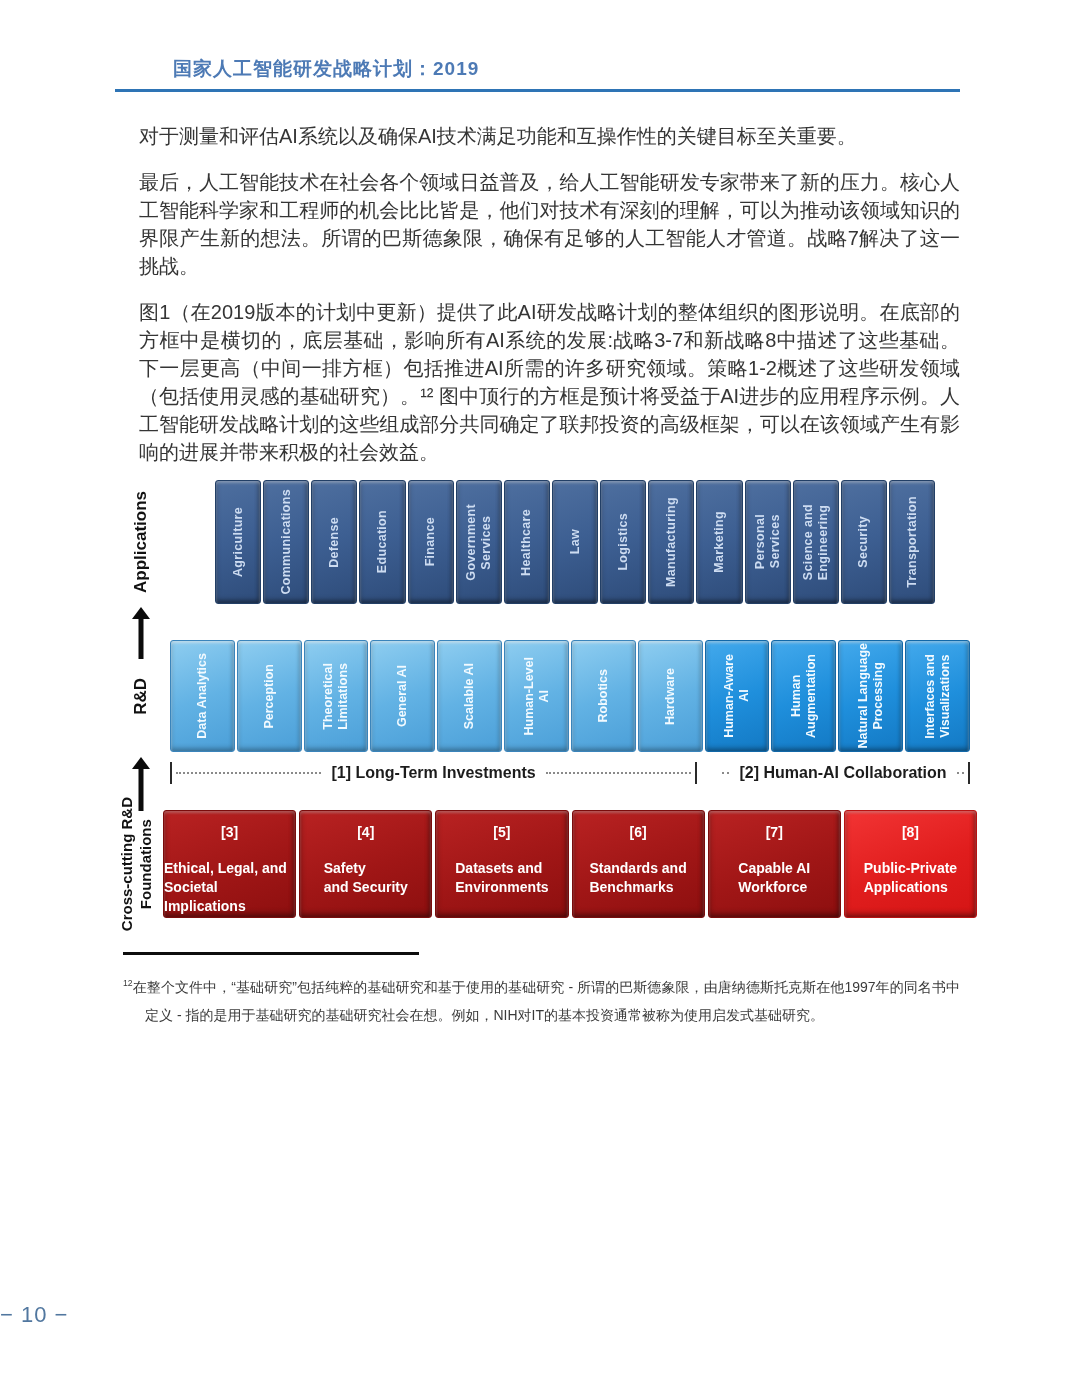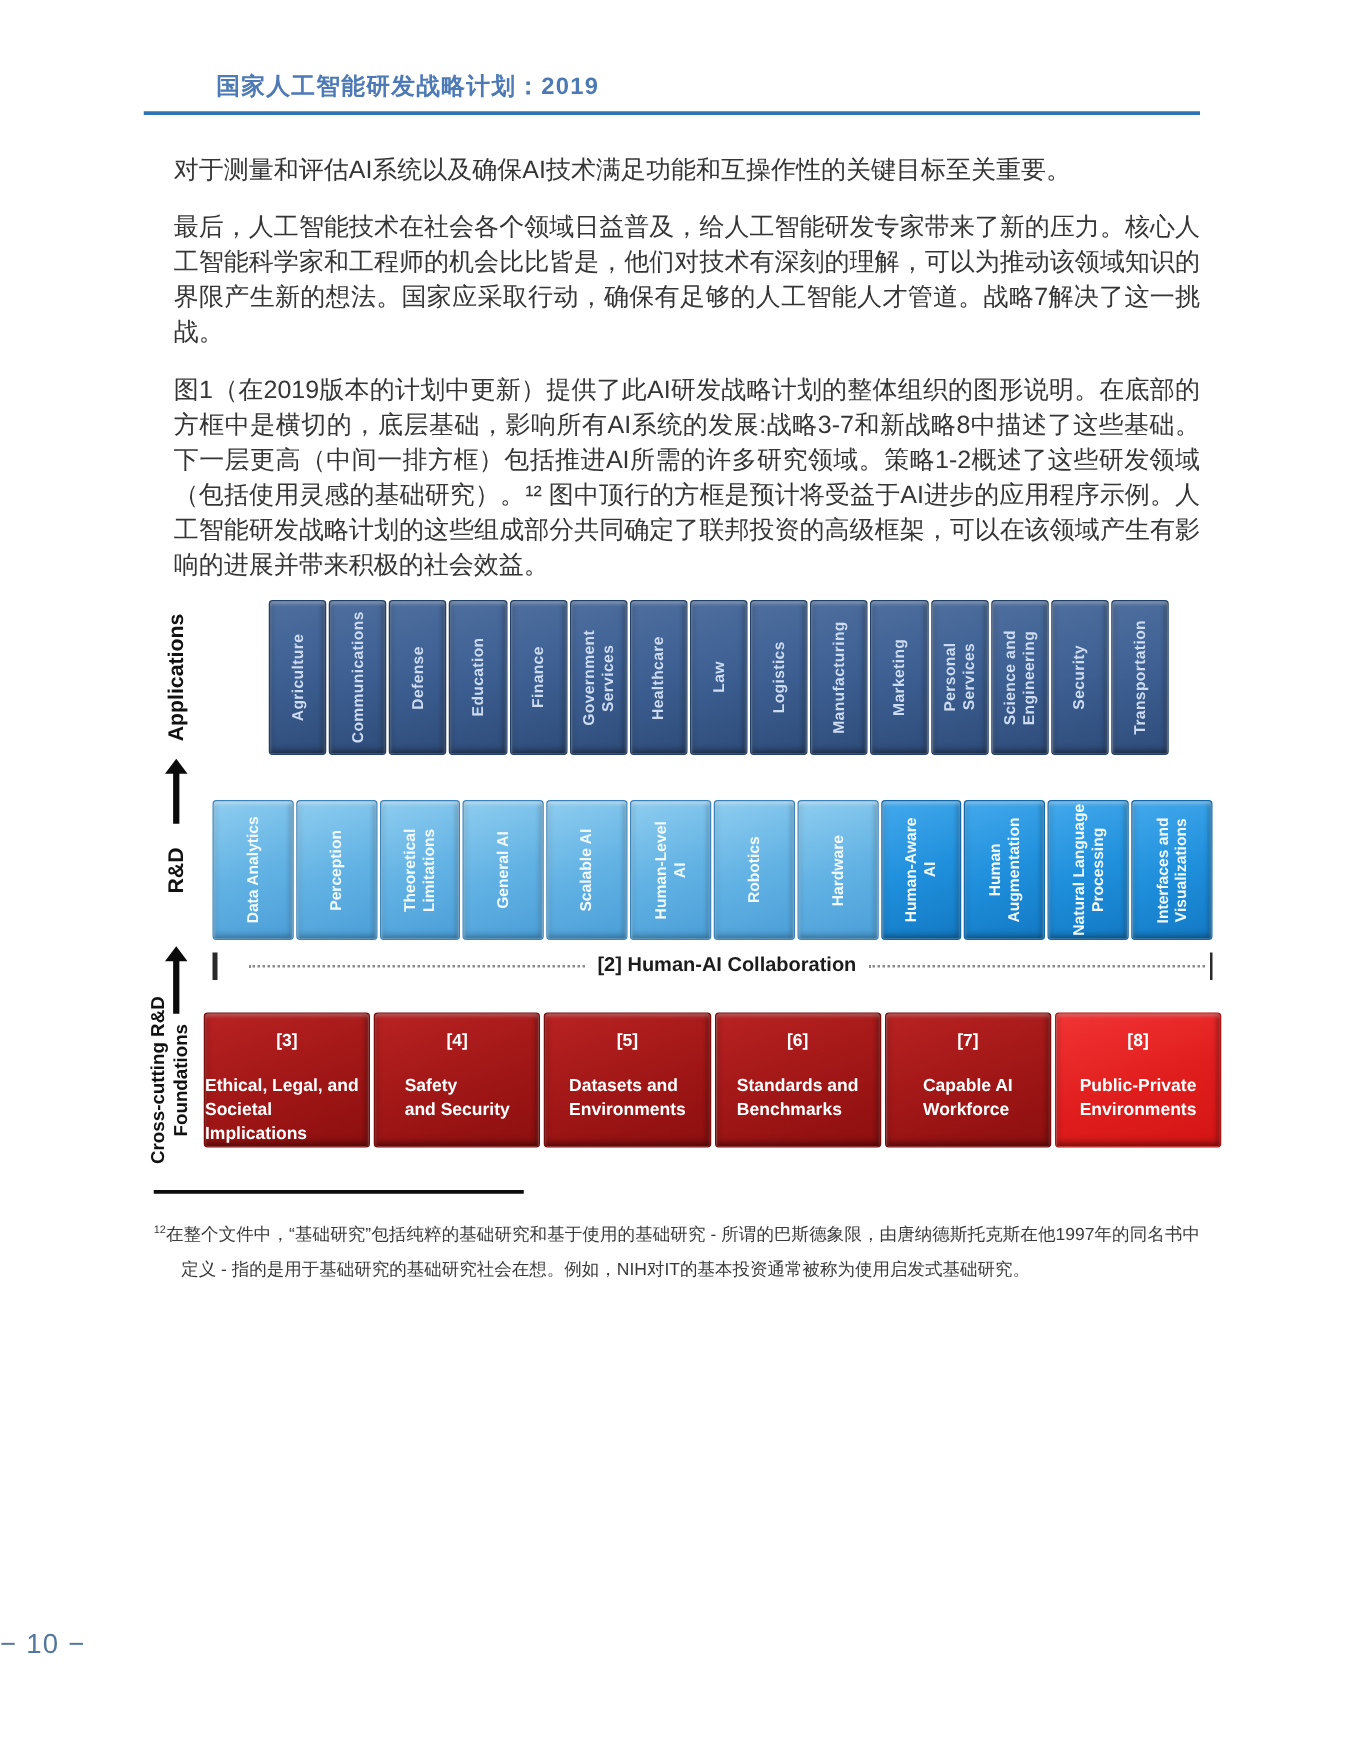--- a/index.html
+++ b/index.html
@@ -101,21 +101,21 @@
 <body>
 
 <div class="page">
   <div class="content">
 
     <div class="header">
       <div class="header-title">国家人工智能研发战略计划：2019</div>
     </div>
 
     <p class="para first">对于测量和评估AI系统以及确保AI技术满足功能和互操作性的关键目标至关重要。</p>
-    <p class="para">最后，人工智能技术在社会各个领域日益普及，给人工智能研发专家带来了新的压力。核心人工智能科学家和工程师的机会比比皆是，他们对技术有深刻的理解，可以为推动该领域知识的界限产生新的想法。国家应采取行动，确保有足够的人工智能人才管道。战略7解决了这一挑战。</p>
+    <p class="para">最后，人工智能技术在社会各个领域日益普及，给人工智能研发专家带来了新的压力。核心人工智能科学家和工程师的机会比比皆是，他们对技术有深刻的理解，可以为推动该领域知识的界限产生新的想法。所谓的巴斯德象限，确保有足够的人工智能人才管道。战略7解决了这一挑战。</p>
     <p class="para">图1（在2019版本的计划中更新）提供了此AI研发战略计划的整体组织的图形说明。在底部的方框中是横切的，底层基础，影响所有AI系统的发展:战略3-7和新战略8中描述了这些基础。下一层更高（中间一排方框）包括推进AI所需的许多研究领域。策略1-2概述了这些研发领域（包括使用灵感的基础研究）。¹² 图中顶行的方框是预计将受益于AI进步的应用程序示例。人工智能研发战略计划的这些组成部分共同确定了联邦投资的高级框架，可以在该领域产生有影响的进展并带来积极的社会效益。</p>
 
     <div class="figure">
 
       <div class="fig-labels">
         <div class="vlabel apps">
             <span>Applications</span>
           </div>
         <div class="arrow a1">
             <i class="head"></i>
@@ -227,20 +227,25 @@
 Processing</span>
             </div>
           <div class="box rnd-d">
               <span class="vt">Interfaces and
 Visualizations</span>
             </div>
         </div>
 
         <div class="bracket-row">
           <div class="vbar"></div>
+          <div class="seg" style="flex:540;">
+            <div class="dash"></div>
+            <span class="seg-label">[1] Long-Term Investments</span>
+            <div class="dash"></div>
+          </div>
           <div class="vbar"></div>
           <div class="seg" style="flex:258;margin-left:21px;">
             <div class="dash"></div>
             <span class="seg-label">[2] Human-AI Collaboration</span>
             <div class="dash"></div>
           </div>
           <div class="vbar"></div>
         </div>
 
         <div class="found-row">
@@ -265,21 +270,21 @@
 Benchmarks</div>
           </div>
           <div class="box fnd">
             <div class="fnd-num">[7]</div>
             <div class="fnd-label">Capable AI
 Workforce</div>
           </div>
           <div class="box fnd bright">
             <div class="fnd-num">[8]</div>
             <div class="fnd-label">Public-Private
-Environments</div>
+Applications</div>
           </div>
         </div>
 
       </div>
     </div>
 
 
     <div class="footnote-block">
       <div class="footnote-rule"></div>
       <p class="footnote"><sup>12</sup><span>在整个文件中，“基础研究”包括纯粹的基础研究和基于使用的基础研究 - 所谓的巴斯德象限，由唐纳德斯托克斯在他1997年的同名书中定义 - 指的是用于基础研究的基础研究社会在想。例如，NIH对IT的基本投资通常被称为使用启发式基础研究。</span></p>

